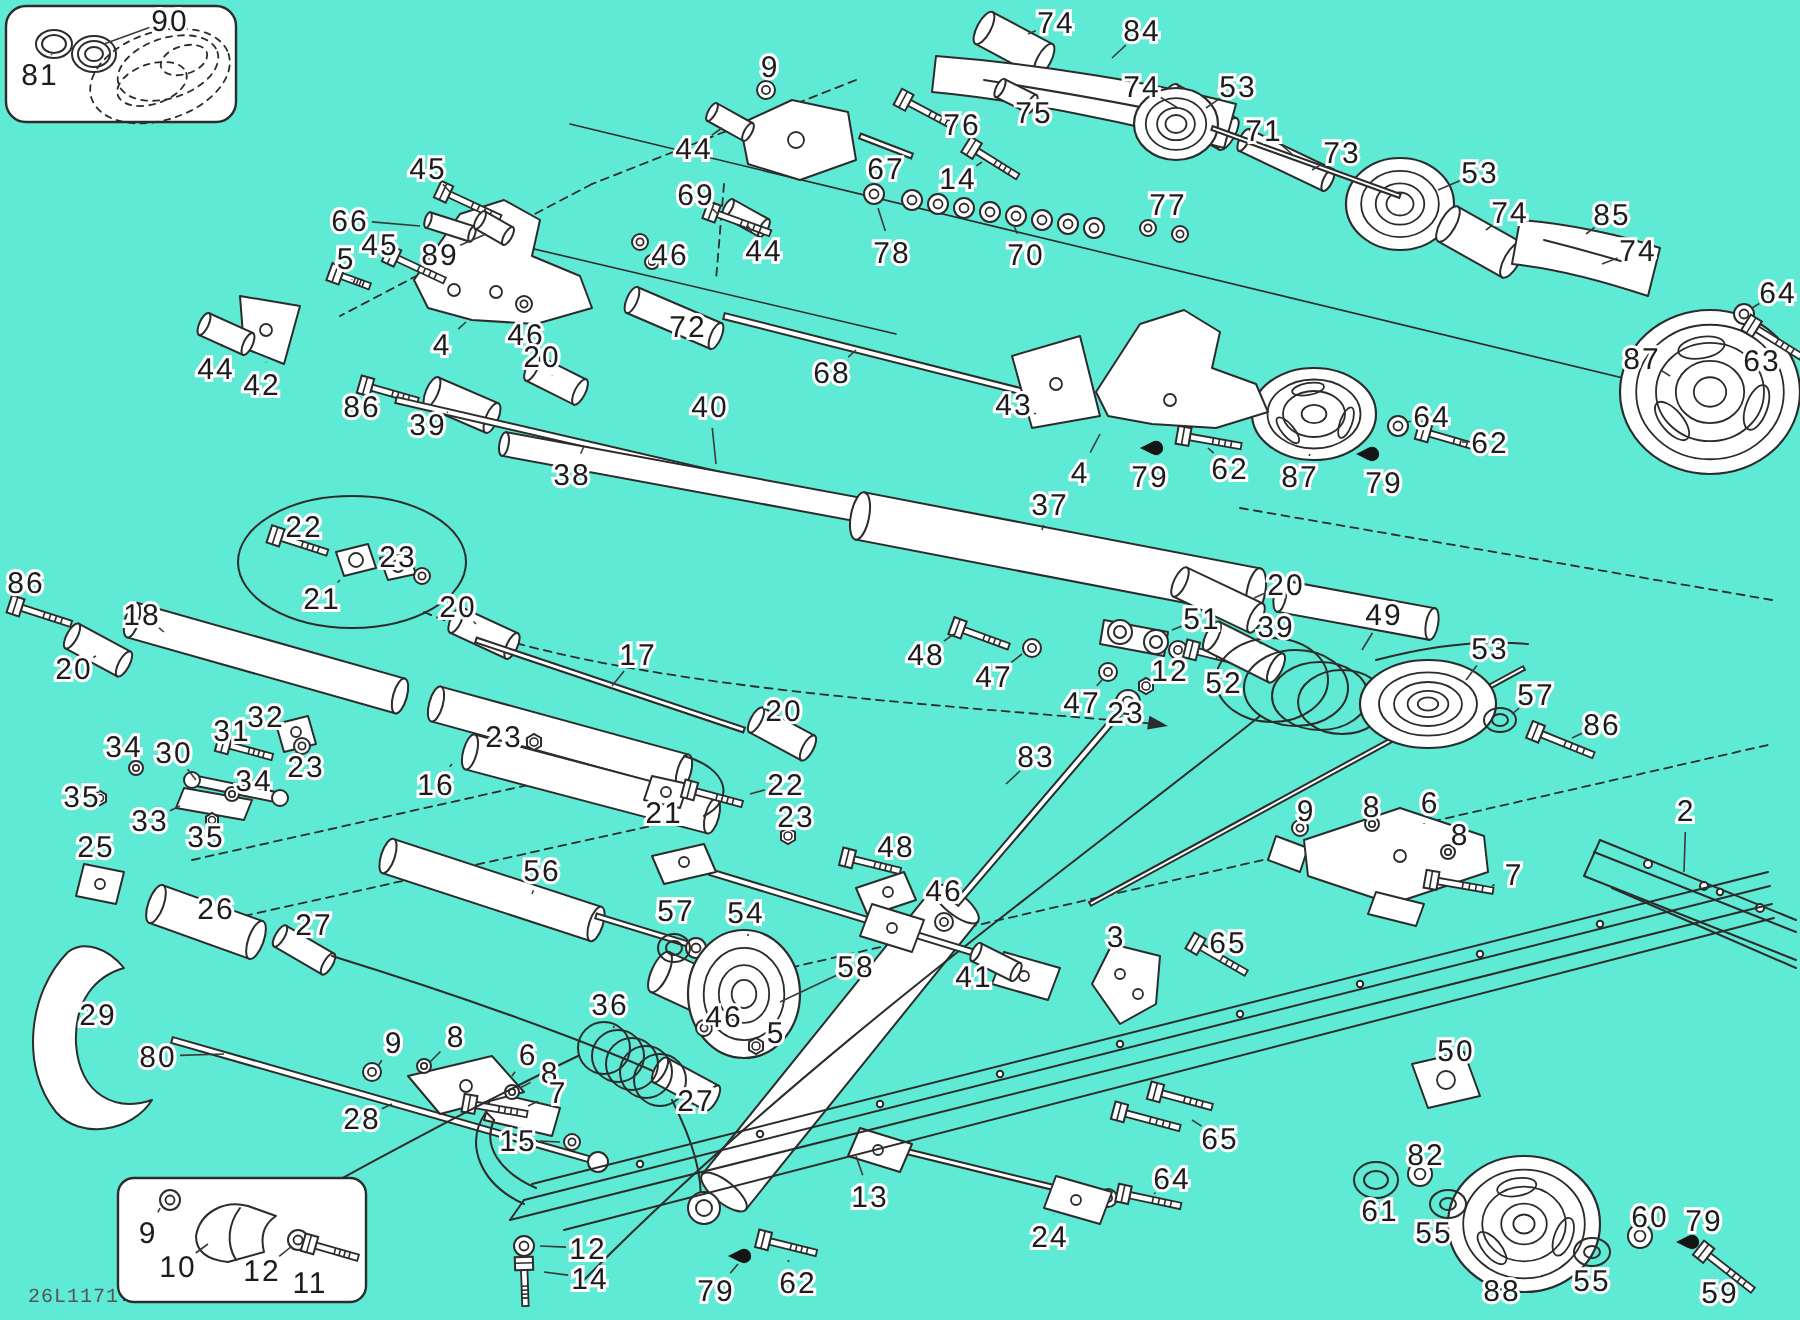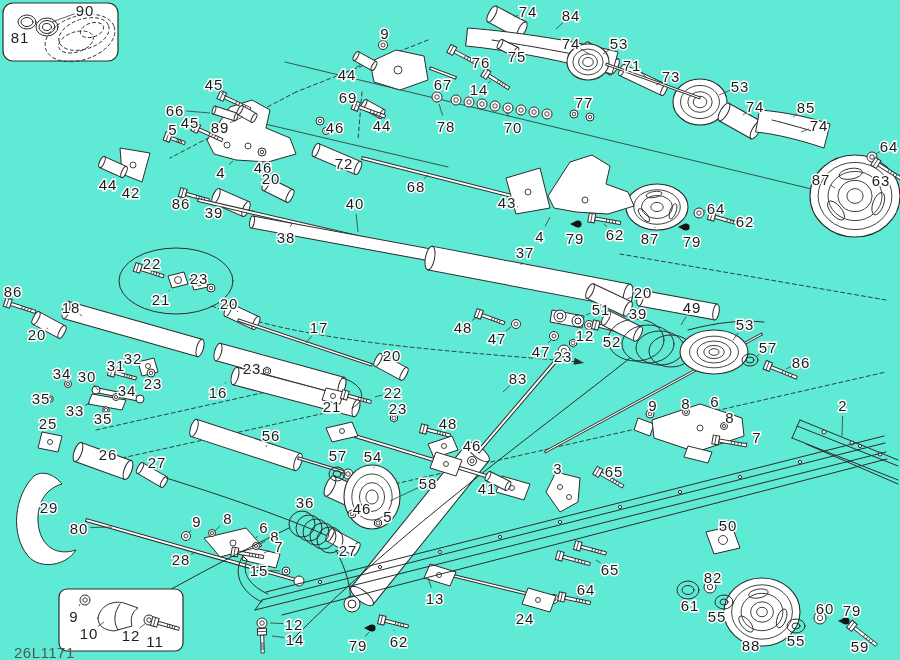--- a/index.html
+++ b/index.html
@@ -2,22 +2,22 @@
 <html><head>
 <meta charset="utf-8">
 <style>
   html,body{margin:0;padding:0;background:#fff;}
   .stage{position:relative;width:900px;height:660px;background:#5eead4;overflow:hidden;
          font-family:"Liberation Sans",sans-serif;}
   .stage svg{position:absolute;left:0;top:0;}
   text.callout{font-size:15px;fill:#1c1c1c;letter-spacing:1px;
     paint-order:stroke;stroke:#ffffff;stroke-width:3px;
     font-family:"Liberation Sans",sans-serif;}
-  .code{position:absolute;left:14px;top:644px;font-size:15px;color:#555;
-    letter-spacing:.5px;font-family:Liberation Sans, sans-serif;}
+  .code{position:absolute;left:14px;top:644px;font-size:10px;color:#555;
+    letter-spacing:.5px;font-family:Liberation Mono, monospace;}
 </style>
 </head>
 <body>
 
 <div class="stage">
   <svg id="art" width="900" height="660" viewBox="0 0 900 660">
       <g>
         <line x1="285" y1="62" x2="882" y2="206" fill="none" stroke="#2c2c2c" stroke-width="0.8" stroke-linejoin="round" stroke-linecap="round"></line>
       </g>
       <g>

